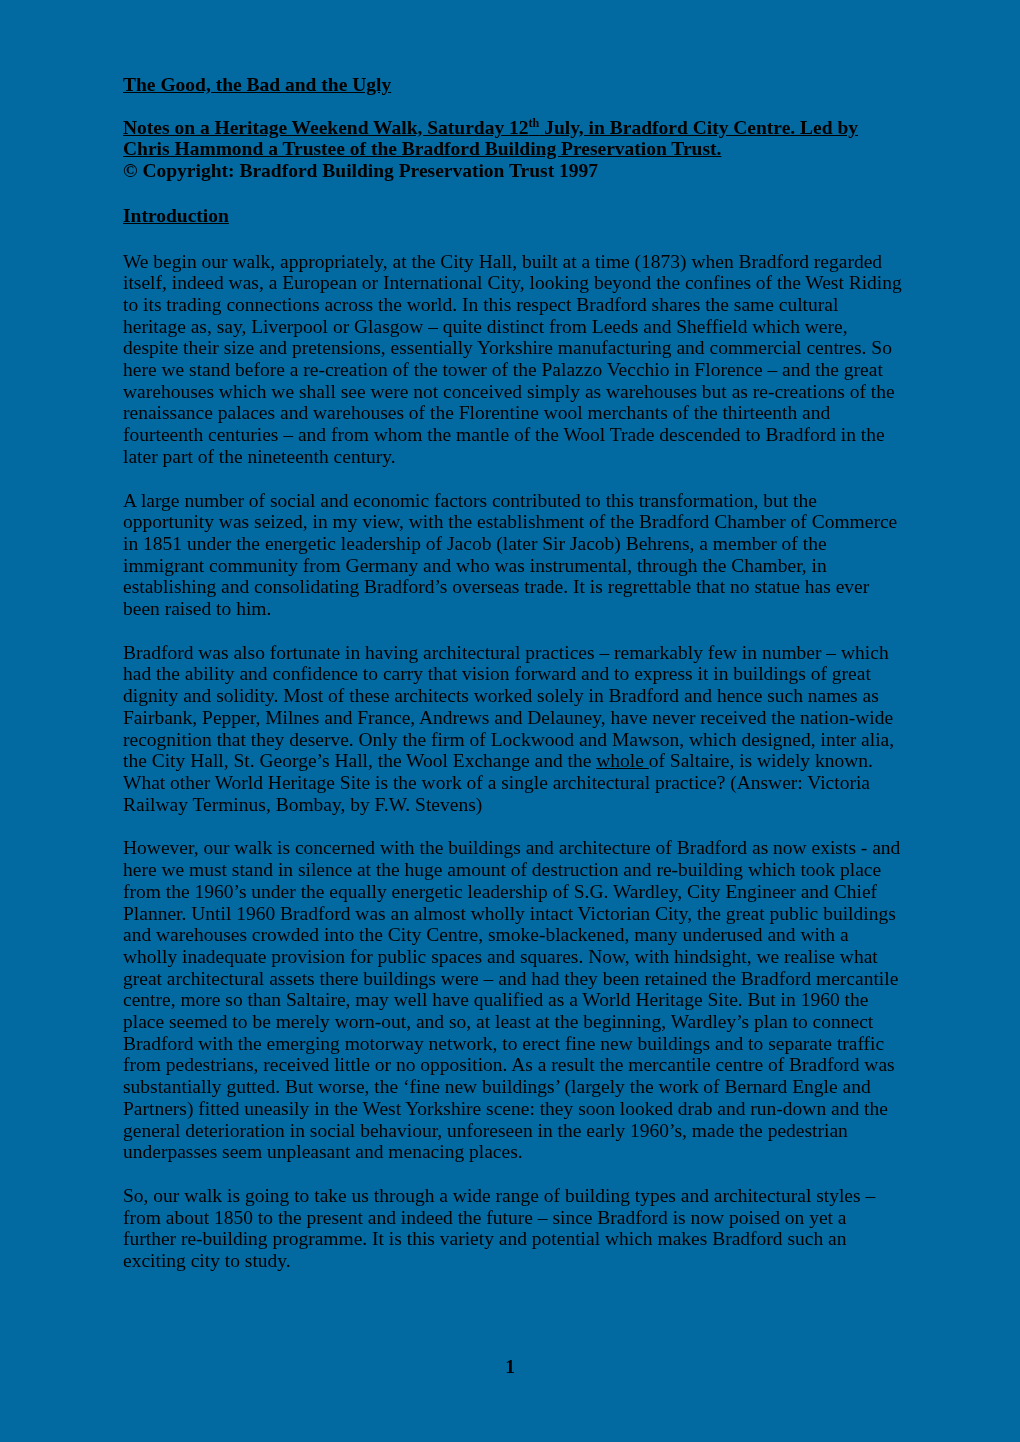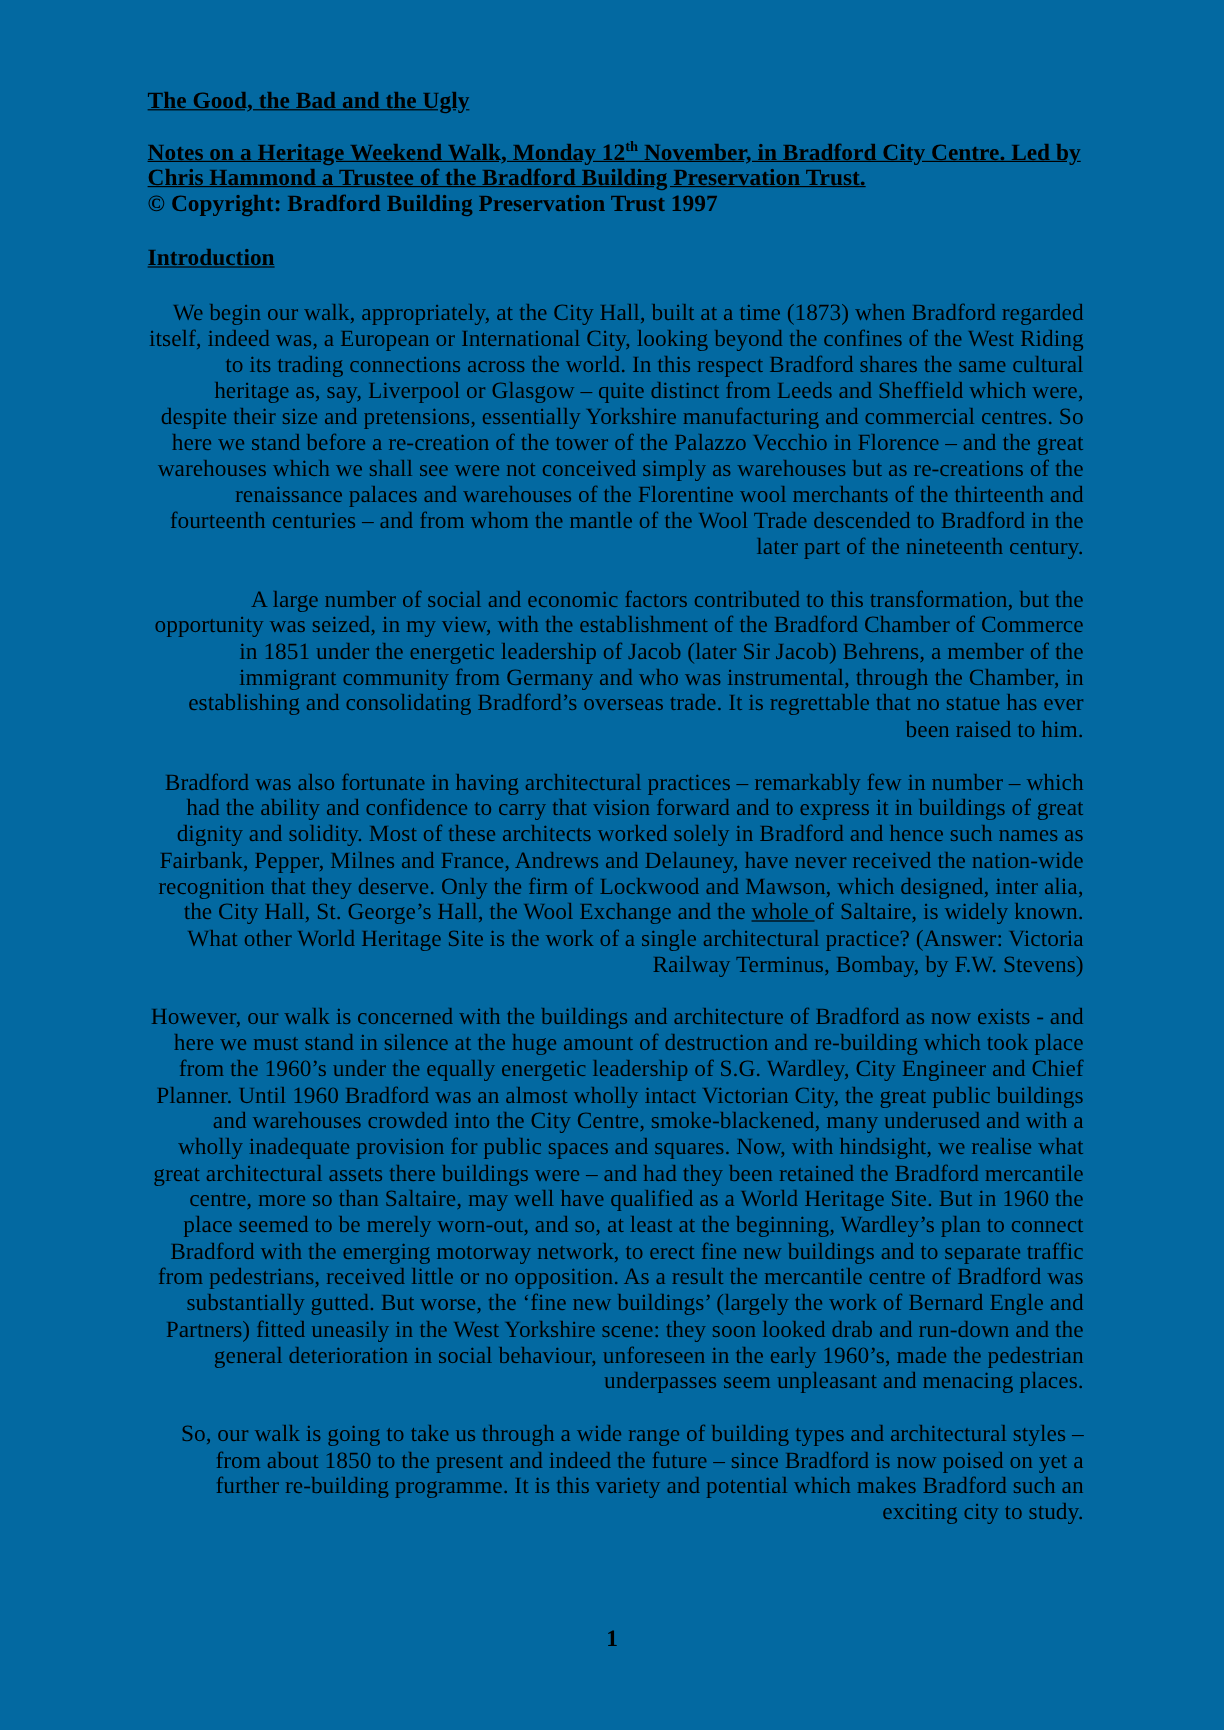--- a/index.html
+++ b/index.html
@@ -26,21 +26,21 @@
     line-height: 21.7px;
   }
   .u { text-decoration: underline; }
   .title-block { margin-bottom: 21px; }
   .subtitle-block { margin-bottom: 23px; }
   .intro-heading { margin-bottom: 24px; margin-top: 12px; }
   .body-para {
     font-size: 19.5px;
     line-height: 21.7px;
     margin-bottom: 22px;
-    text-align: right;
+    text-align: left;
   }
   sup.ordinal {
     font-size: 0.62em;
     vertical-align: super;
     line-height: 0;
   }
   .page-number {
     position: absolute;
     left: 0;
     right: 0;
@@ -55,21 +55,21 @@
 <body>
 
 <div class="page">
   <div class="content">
 
     <div class="doc-heading title-block">
       <span class="u">The Good, the Bad and the Ugly</span>
     </div>
 
     <div class="doc-heading subtitle-block">
-      <div><span class="u"><span>Notes on a Heritage Weekend Walk, Monday 12</span><sup class="ordinal">th</sup><span> November, in Bradford City Centre. Led by Chris Hammond a Trustee of the Bradford Building Preservation Trust.</span></span></div>
+      <div><span class="u"><span>Notes on a Heritage Weekend Walk, Saturday 12</span><sup class="ordinal">th</sup><span> July, in Bradford City Centre. Led by Chris Hammond a Trustee of the Bradford Building Preservation Trust.</span></span></div>
       <div>© Copyright: Bradford Building Preservation Trust 1997</div>
     </div>
 
     <div class="doc-heading intro-heading">
       <span class="u">Introduction</span>
     </div>
 
     <p class="body-para">We begin our walk, appropriately, at the City Hall, built at a time (1873) when Bradford regarded itself, indeed was, a European or International City, looking beyond the confines of the West Riding to its trading connections across the world. In this respect Bradford shares the same cultural heritage as, say, Liverpool or Glasgow – quite distinct from Leeds and Sheffield which were, despite their size and pretensions, essentially Yorkshire manufacturing and commercial centres. So here we stand before a re-creation of the tower of the Palazzo Vecchio in Florence – and the great warehouses which we shall see were not conceived simply as warehouses but as re-creations of the renaissance palaces and warehouses of the Florentine wool merchants of the thirteenth and fourteenth centuries – and from whom the mantle of the Wool Trade descended to Bradford in the later part of the nineteenth century.</p>
 
     <p class="body-para">A large number of social and economic factors contributed to this transformation, but the opportunity was seized, in my view, with the establishment of the Bradford Chamber of Commerce in 1851 under the energetic leadership of Jacob (later Sir Jacob) Behrens, a member of the immigrant community from Germany and who was instrumental, through the Chamber, in establishing and consolidating Bradford’s overseas trade. It is regrettable that no statue has ever been raised to him.</p>

